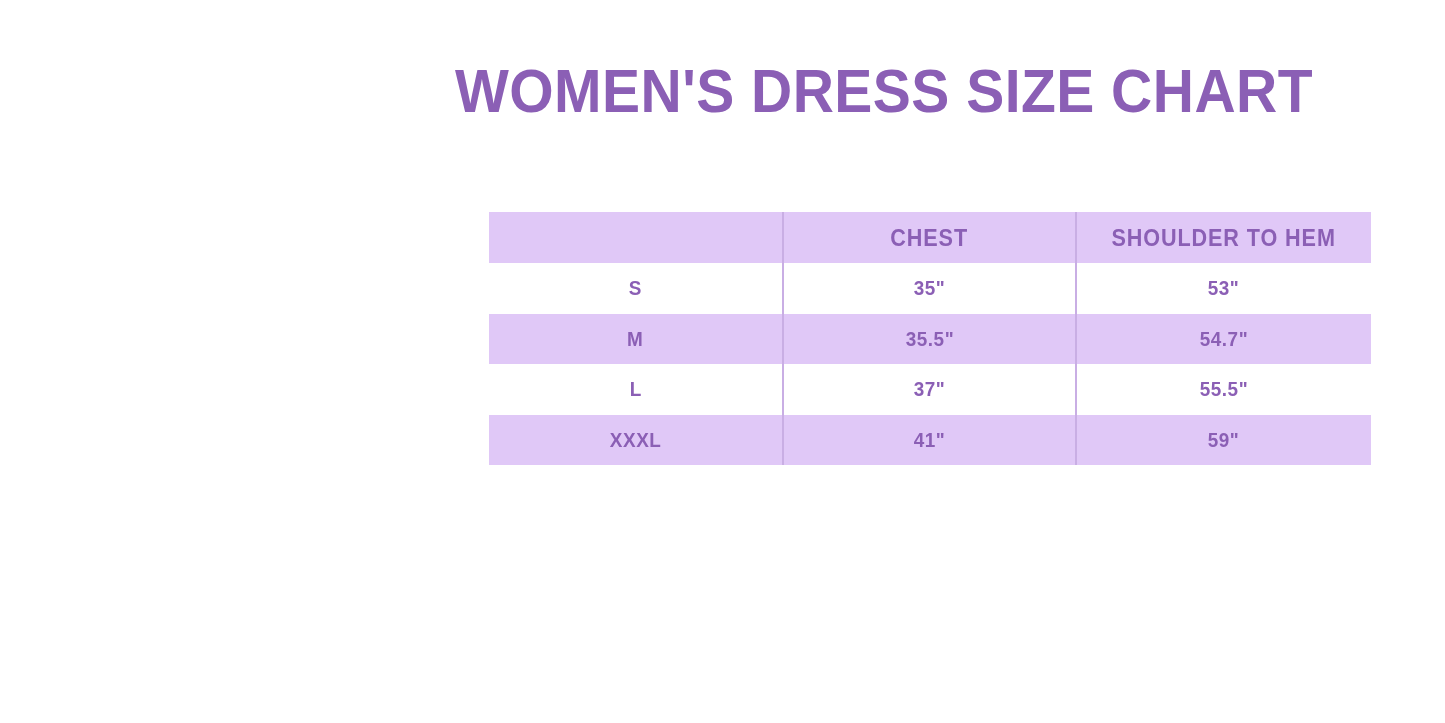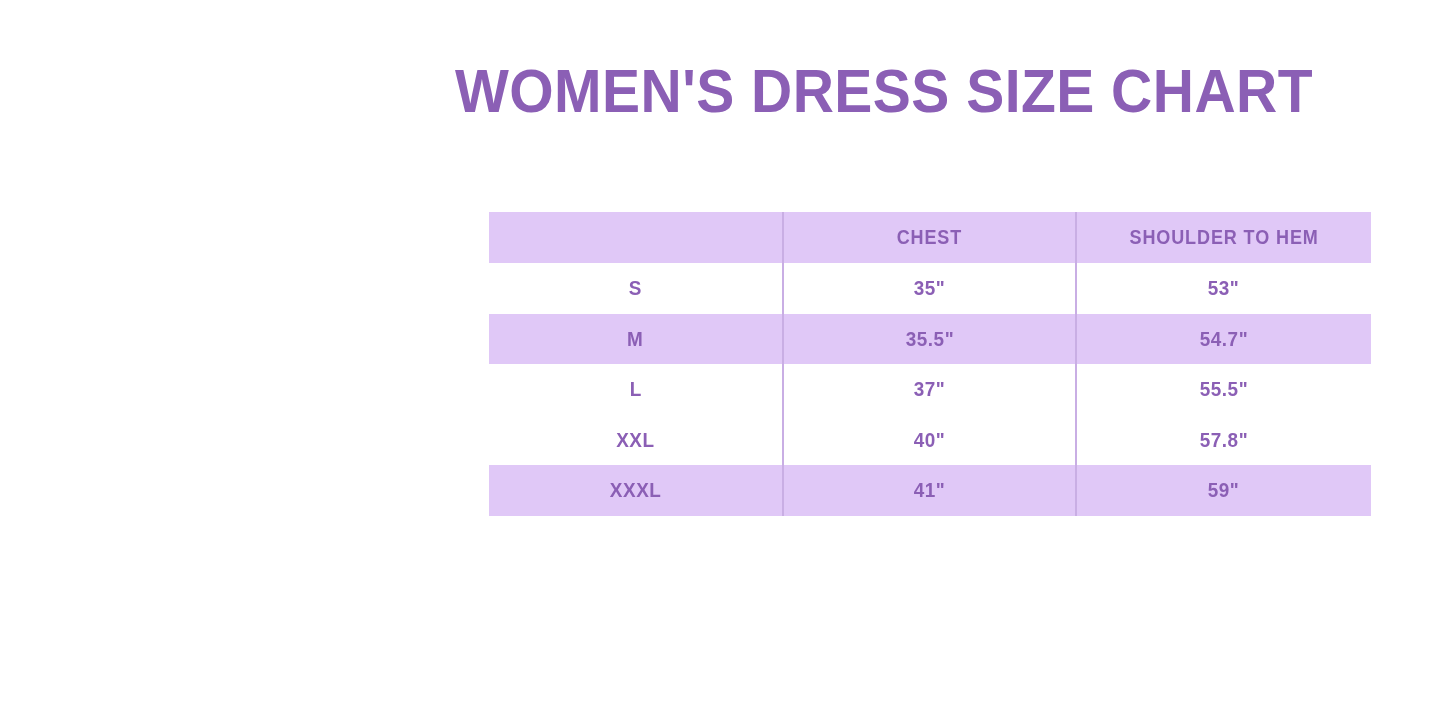--- a/index.html
+++ b/index.html
@@ -64,21 +64,21 @@
     color: #8b5fb5;
     font-family: "Liberation Sans", sans-serif;
     font-weight: bold;
     font-size: 21px;
     letter-spacing: 0.6px;
     border: 0;
     background: #ffffff;
   }
   table.size-table th {
     height: 51px;
-    font-size: 20px;
+    font-size: 24px;
     letter-spacing: 1px;
   }
   
   table.size-table th.divider,
   table.size-table td.divider {
     border-left: 2px solid #c9aee4;
   }
   
   tr.band th,
   tr.band td {
@@ -152,31 +152,20 @@
           </td>
           <td class="divider">
             <span class="cell-text">37"</span>
           </td>
           <td class="divider">
             <span class="cell-text">55.5"</span>
           </td>
         </tr>
 
 
-        <tr>
-          <td>
-            <span class="cell-text">XXL</span>
-          </td>
-          <td class="divider">
-            <span class="cell-text">40"</span>
-          </td>
-          <td class="divider">
-            <span class="cell-text">57.8"</span>
-          </td>
-        </tr>
 
         <tr class="band">
           <td>
             <span class="cell-text">XXXL</span>
           </td>
           <td class="divider">
             <span class="cell-text">41"</span>
           </td>
           <td class="divider">
             <span class="cell-text">59"</span>

